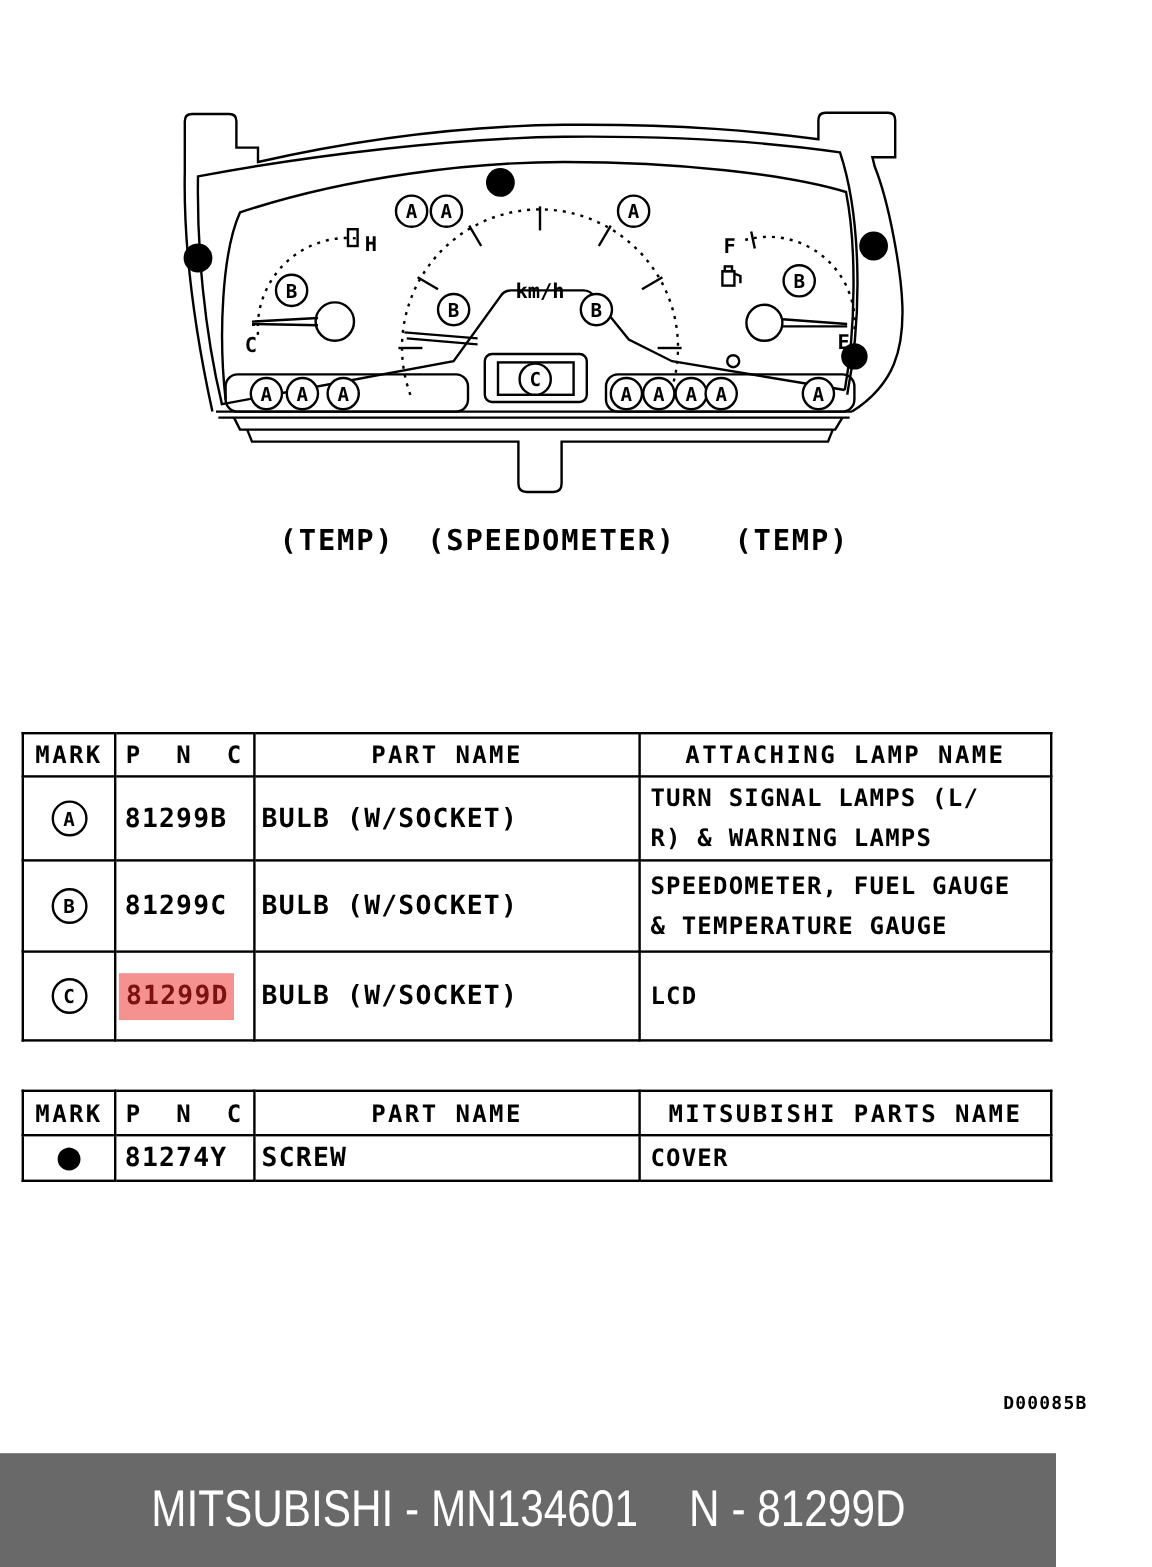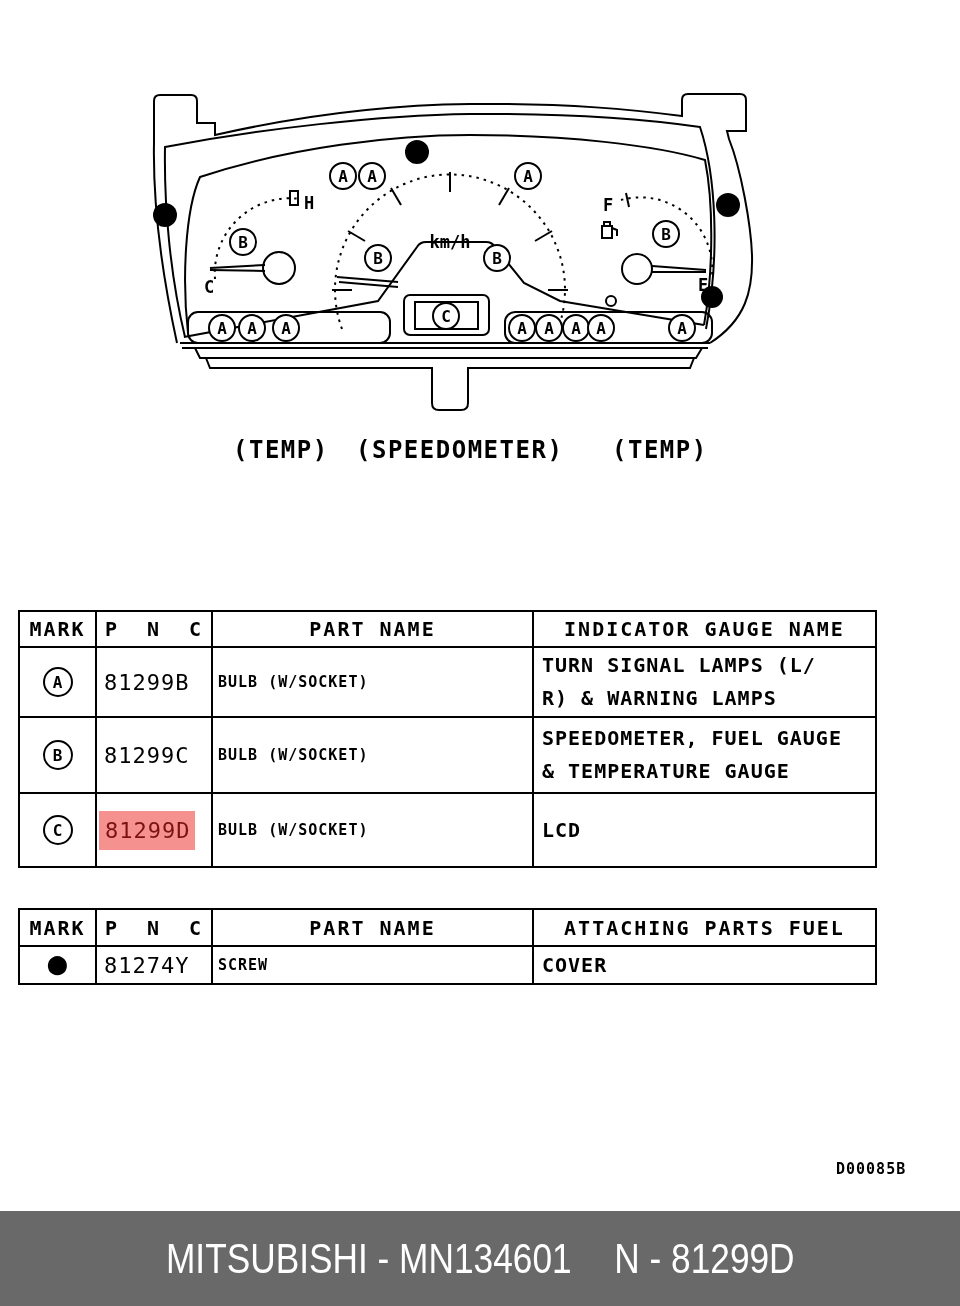--- a/index.html
+++ b/index.html
@@ -37,38 +37,38 @@
     font-size:20px;font-weight:bold;text-align:center;letter-spacing:2px;
     font-family:"DejaVu Sans Mono",monospace;white-space:nowrap;
   }
   .th-pnc{word-spacing:14px;}
   td.mark-cell{text-align:center;}
   .circle-mark{
     display:inline-flex;width:26px;height:26px;border:2px solid #000;border-radius:50%;
     align-items:center;justify-content:center;font-size:16px;font-weight:bold;
   }
   .dot-mark{font-size:32px;line-height:20px;}
-  td.pnc-cell{font-size:22px;font-weight:normal;letter-spacing:1px;padding-left:7px;}
-  td.part-cell{font-size:15px;font-weight:bold;letter-spacing:1px;padding-left:5px;}
+  td.pnc-cell{font-size:22px;font-weight:bold;letter-spacing:1px;padding-left:7px;}
+  td.part-cell{font-size:22px;font-weight:bold;letter-spacing:1px;padding-left:5px;}
   td.name-cell{
     font-size:20px;font-weight:bold;letter-spacing:1px;line-height:33px;
     padding-left:8px;white-space:pre-line;
   }
   td.pnc-highlight{padding-left:2px;}
   .highlight{
     display:inline-block;background:var(--hl-bg);color:var(--hl-tx);
     padding:7px 5px 7px 6px;
   }
   
   .drawing-code{
     position:absolute;left:836px;top:1160px;font-size:15px;font-weight:bold;letter-spacing:1px;
     font-family:"DejaVu Sans Mono",monospace;
   }
   .footer-bar{
-    position:absolute;left:0;top:1211px;width:960px;height:95px;background:var(--bar-bg);
+    position:absolute;left:0;top:1211px;width:880px;height:95px;background:var(--bar-bg);
     display:flex;align-items:center;justify-content:center;
   }
   .footer-inner{
     display:flex;gap:52px;transform:scaleX(0.82);color:#fff;font-size:43px;
     font-family:"Liberation Sans",sans-serif;white-space:nowrap;
   }
 </style>
 </head>
 <body>
 
@@ -204,21 +204,21 @@
       <col style="width:77px">
       <col style="width:116px">
       <col style="width:321px">
       <col style="width:343px">
     </colgroup>
   <tbody>
       <tr style="height:36px">
     <th>MARK</th>
     <th class="th-pnc">P N C</th>
     <th>PART NAME</th>
-    <th>INDICATOR GAUGE NAME</th>
+    <th>ATTACHING LAMP NAME</th>
   </tr>
   <tr style="height:68px">
     <td class="mark-cell">
       <span class="circle-mark">A</span>
     </td>
     <td class="pnc-cell">81299B</td>
     <td class="part-cell">BULB (W/SOCKET)</td>
     <td class="name-cell">TURN SIGNAL LAMPS (L/
 R) &amp; WARNING LAMPS</td>
   </tr>
@@ -249,21 +249,21 @@
       <col style="width:77px">
       <col style="width:116px">
       <col style="width:321px">
       <col style="width:343px">
     </colgroup>
   <tbody>
       <tr style="height:37px">
     <th>MARK</th>
     <th class="th-pnc">P N C</th>
     <th>PART NAME</th>
-    <th>ATTACHING PARTS FUEL</th>
+    <th>MITSUBISHI PARTS NAME</th>
   </tr>
   <tr style="height:38px">
     <td class="mark-cell">
       <span class="dot-mark">●</span>
     </td>
     <td class="pnc-cell">81274Y</td>
     <td class="part-cell">SCREW</td>
     <td class="name-cell">COVER</td>
   </tr>
 </tbody>

